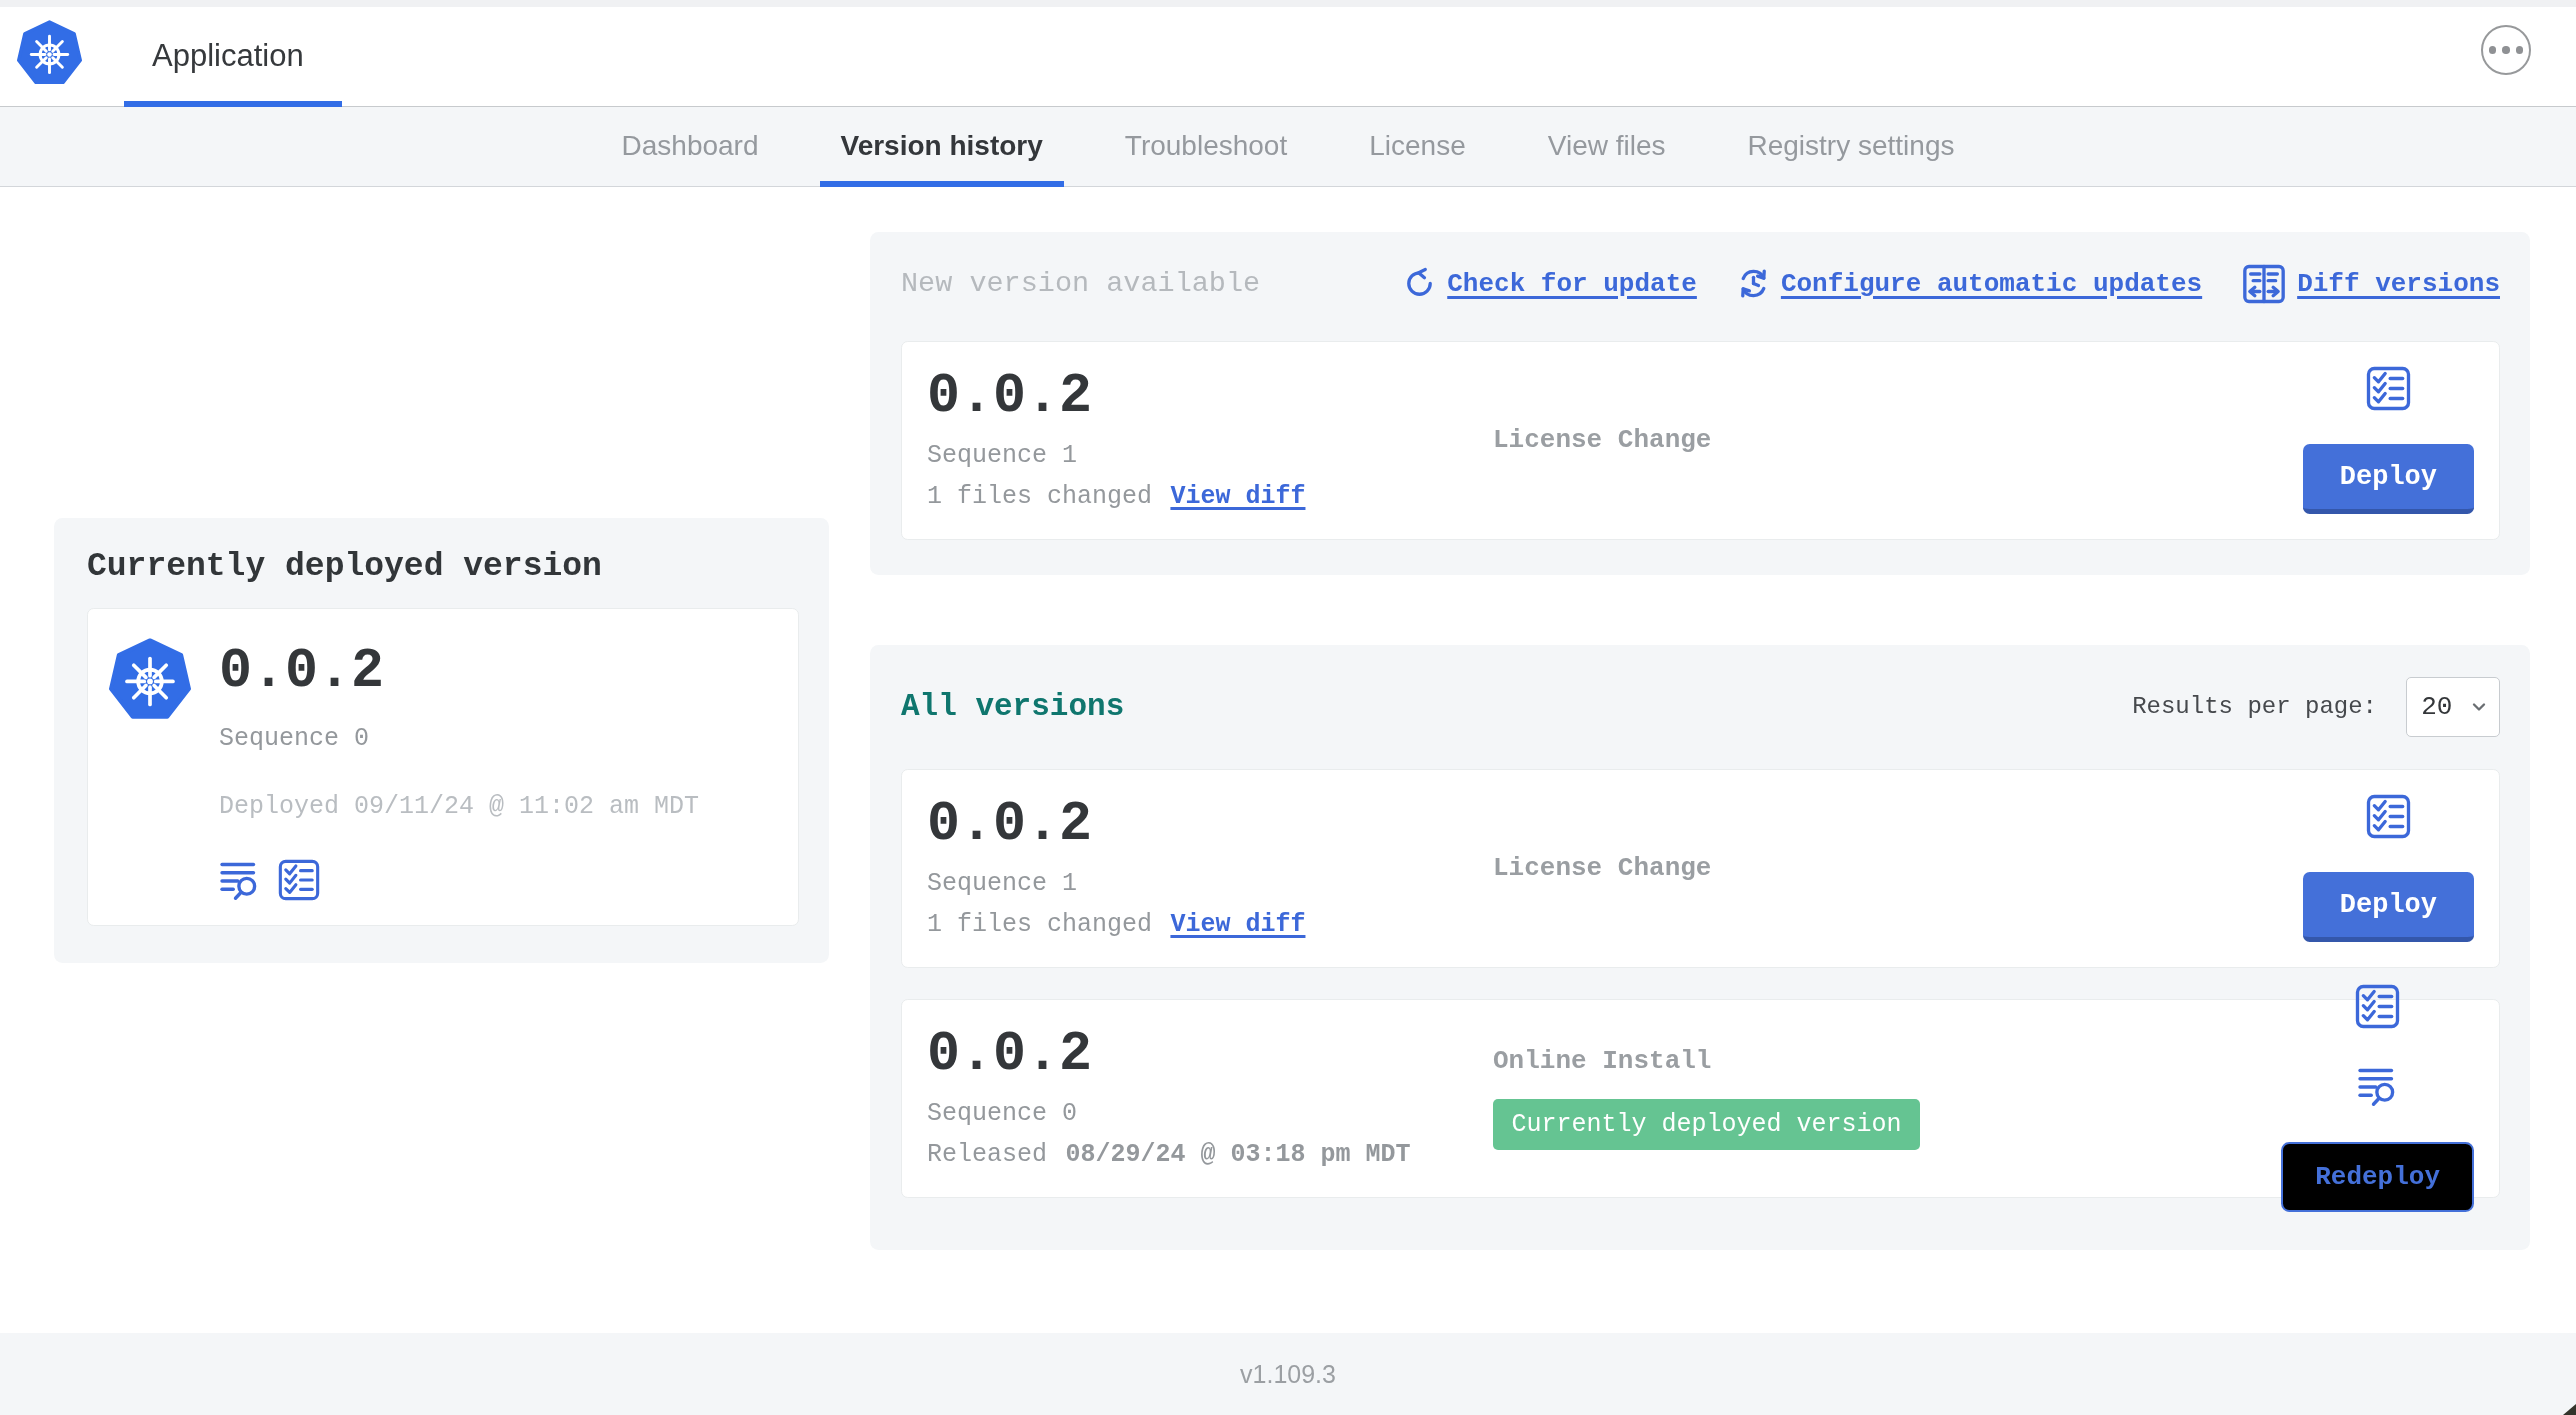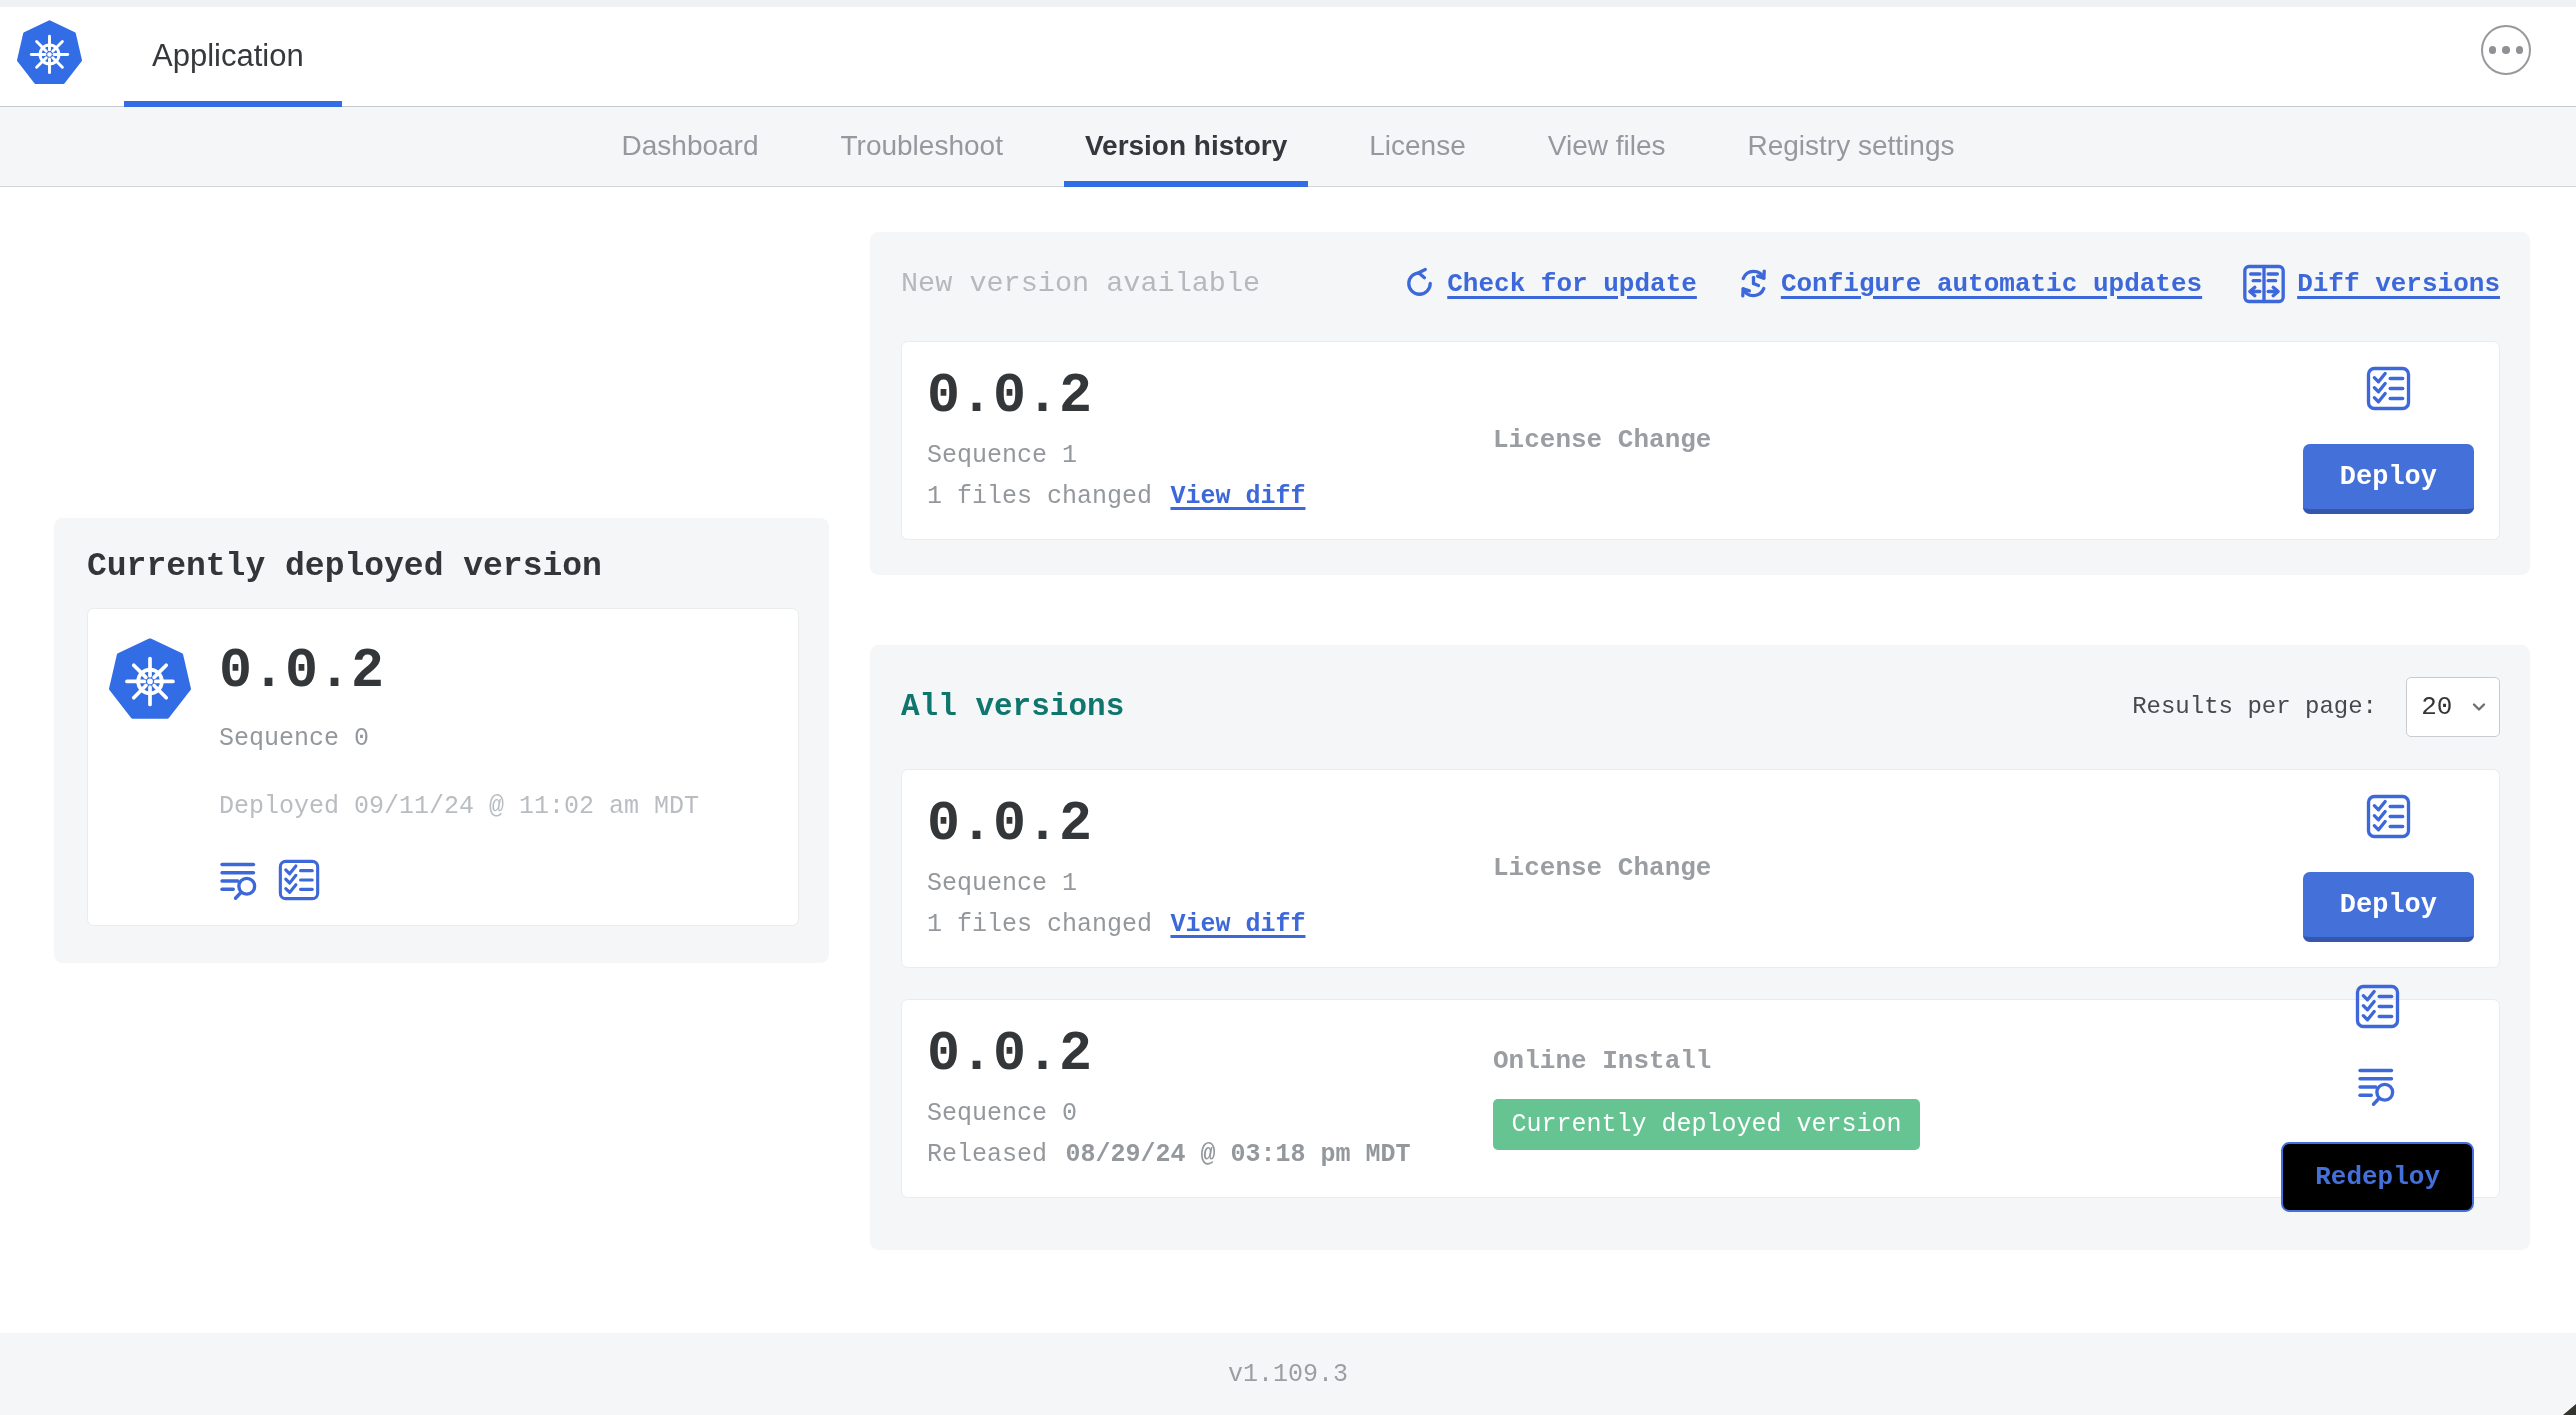--- a/index.html
+++ b/index.html
@@ -64,21 +64,21 @@
   .rel-date { font-weight:700; }
   .vmid { flex:1; }
   .source { font-size:26px; font-weight:600; color:#9a9ea2; }
   .badge { display:inline-block; margin-top:23.4px; background:#65c492; color:#fff; font-size:25px; padding:11px 18.4px; border-radius:5px; }
   .vright { display:flex; align-items:center; gap:33px;flex-direction:column; }
   .btn-primary { height:70px; padding:0 37px; background:#4470d9; border:none; border-bottom:5px solid #3457ab; border-radius:6.7px; color:#fff; font-size:27px; font-weight:700; font-family:inherit; cursor:pointer; }
   .btn-outline { height:70px; padding:0 32px; background:#000000; border:2.5px solid #4470d9; border-radius:8.4px; color:#4470d9; font-size:26px; font-weight:600; font-family:inherit; cursor:pointer; }
 
   
   .footer { position:absolute; left:0; right:0; bottom:0; height:82px; background:#f4f6f8; display:flex; align-items:center; justify-content:center; }
-  .footer-version { font-size:25px; color:#9b9fa3;font-family:Liberation Mono, monospace; }
+  .footer-version { font-size:25px; color:#9b9fa3; }
   .cursor-artifact { position:absolute; right:0; bottom:0; width:0; height:0; border-right:13.4px solid #33342b; border-top:11px solid transparent; }
 
   .icon { flex:0 0 auto; display:block; }
 </style>
 </head>
 <body>
 
 <svg width="0" height="0" style="position:absolute">
   <defs>
     <g id="def-k8s">
@@ -157,27 +157,27 @@
       <span class="dot"></span>
       <span class="dot"></span>
       <span class="dot"></span>
     </button>
   </header>
 
   <nav class="subnav">
     <div class="nav-tab">
         <span>Dashboard</span>
       </div>
-    <div class="nav-tab">
-        <span>Troubleshoot</span>
-      </div>
     <div class="nav-tab active">
         <span>Version history</span>
       <div class="tab-underline"></div>
     </div>
+    <div class="nav-tab">
+        <span>Troubleshoot</span>
+      </div>
     <div class="nav-tab">
         <span>License</span>
       </div>
     <div class="nav-tab">
         <span>View files</span>
       </div>
     <div class="nav-tab">
         <span>Registry settings</span>
       </div>
   </nav>

